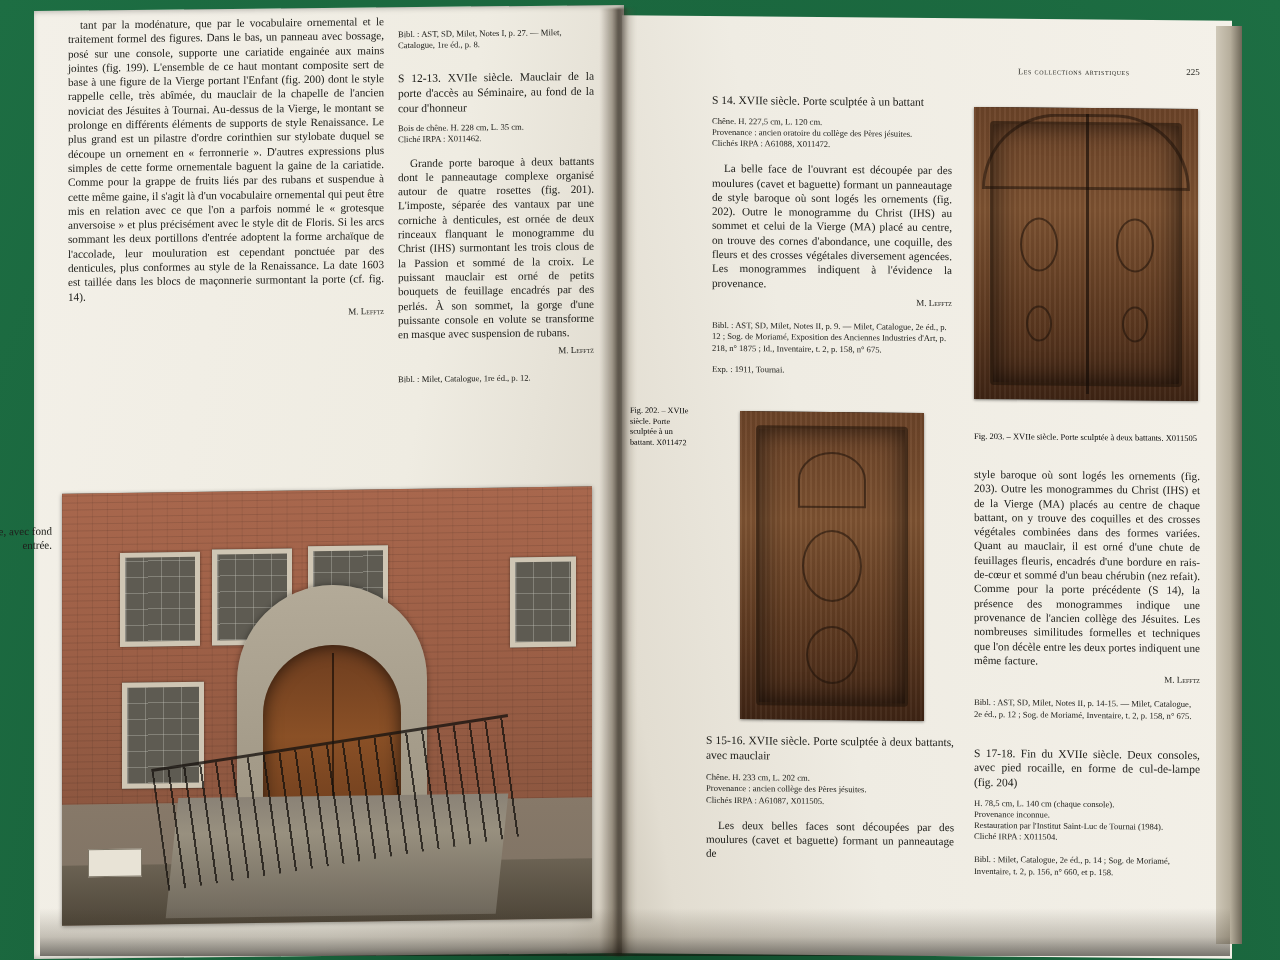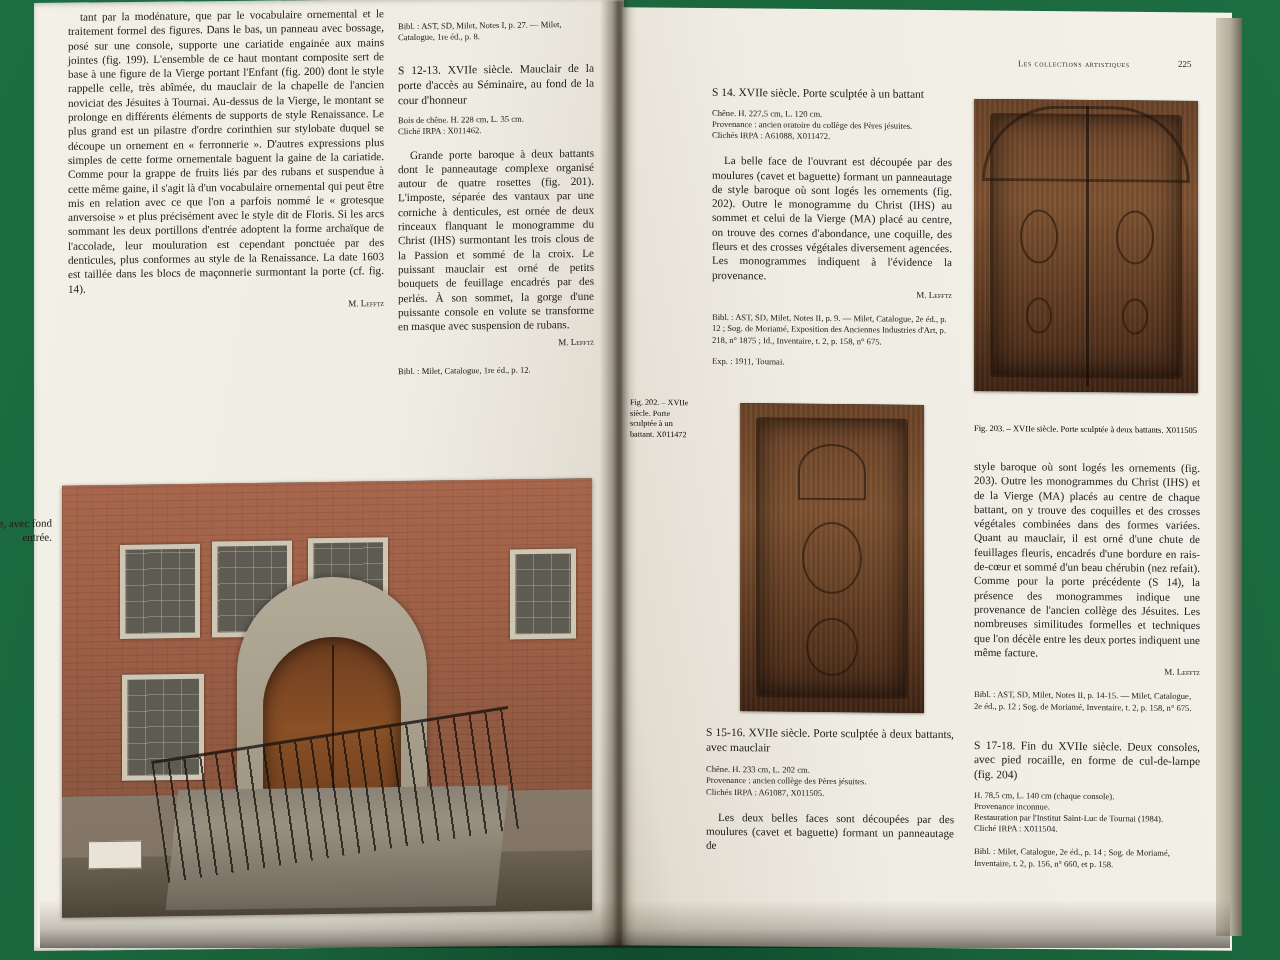--- a/index.html
+++ b/index.html
@@ -11,21 +11,21 @@
   .scene{position:relative;width:1280px;height:960px;
     background:linear-gradient(90deg,#15insufficient 0%,#15683f 0%,#1d6d45 100%);
     background:#1a6a41;
   }
   
   .cloth{position:absolute;inset:0;
     background:
       radial-gradient(ellipse at 50% 120%, #0d4527 0%, #18613a 40%, #1d6e43 100%);
   }
   
-  .book{position:absolute;left:0;top:0;width:1240px;height:948px;}
+  .book{position:absolute;left:0;top:8px;width:1240px;height:948px;}
   .page{position:absolute;background:#efece3;}
   .page-left{
     left:34px;top:0px;width:590px;height:948px;
     background:linear-gradient(100deg,#f3f0e8 0%,#efece2 60%,#ded9cd 92%,#c9c2b3 100%);
     transform:skewY(-0.6deg);
     box-shadow:-2px 0 6px rgba(0,0,0,.35) inset;
   }
   .page-right{
     left:622px;top:10px;width:610px;height:938px;
     background:linear-gradient(260deg,#f4f1e9 0%,#efece3 65%,#e2ddd1 92%,#cfc9bb 100%);
@@ -97,21 +97,21 @@
      background:repeating-linear-gradient(90deg, rgba(20,16,12,.75) 0 2px, rgba(0,0,0,0) 2px 16px);}
   .plaque{position:absolute;left:26px;bottom:48px;width:52px;height:26px;background:#e8e3d6;border:1px solid #7e7768;}
   .ground{position:absolute;left:0;bottom:0;width:100%;height:60px;background:linear-gradient(180deg,#6b6253,#4e4639);}
 
   .leftmargin{position:absolute;left:-6px;top:516px;width:58px;font-size:11px;line-height:14.3px;text-align:right;transform:skewY(-0.8deg);color:#20201c;}
 
   
   #runhead{position:absolute;left:1018px;top:60px;width:180px;transform:skewY(0.5deg);
     font-variant:small-caps;font-size:8.4px;letter-spacing:.6px;color:#2a2a24;text-align:left;}
   #pageno{position:absolute;left:1178px;top:59px;width:30px;transform:skewY(0.5deg);
-    font-size:9px;color:#2a2a24;text-align:left;}
+    font-size:9px;color:#2a2a24;text-align:center;}
   #rcol2{left:712px;top:86px;width:240px;transform:skewY(0.55deg);}
   #rcol3{left:974px;top:96px;width:226px;transform:skewY(0.55deg);}
 
   .figcap-left{position:absolute;left:630px;top:398px;width:68px;transform:skewY(0.55deg);font-size:8.2px;line-height:10.6px;}
 
   
   .img-door2{position:absolute;left:974px;top:100px;width:224px;height:292px;
      transform:skewY(0.55deg);background:#2b1d14;box-shadow:0 1px 3px rgba(0,0,0,.45);overflow:hidden;}
   .img-door1{position:absolute;left:740px;top:404px;width:184px;height:308px;
      transform:skewY(0.55deg);background:#241811;box-shadow:0 1px 3px rgba(0,0,0,.45);overflow:hidden;}

